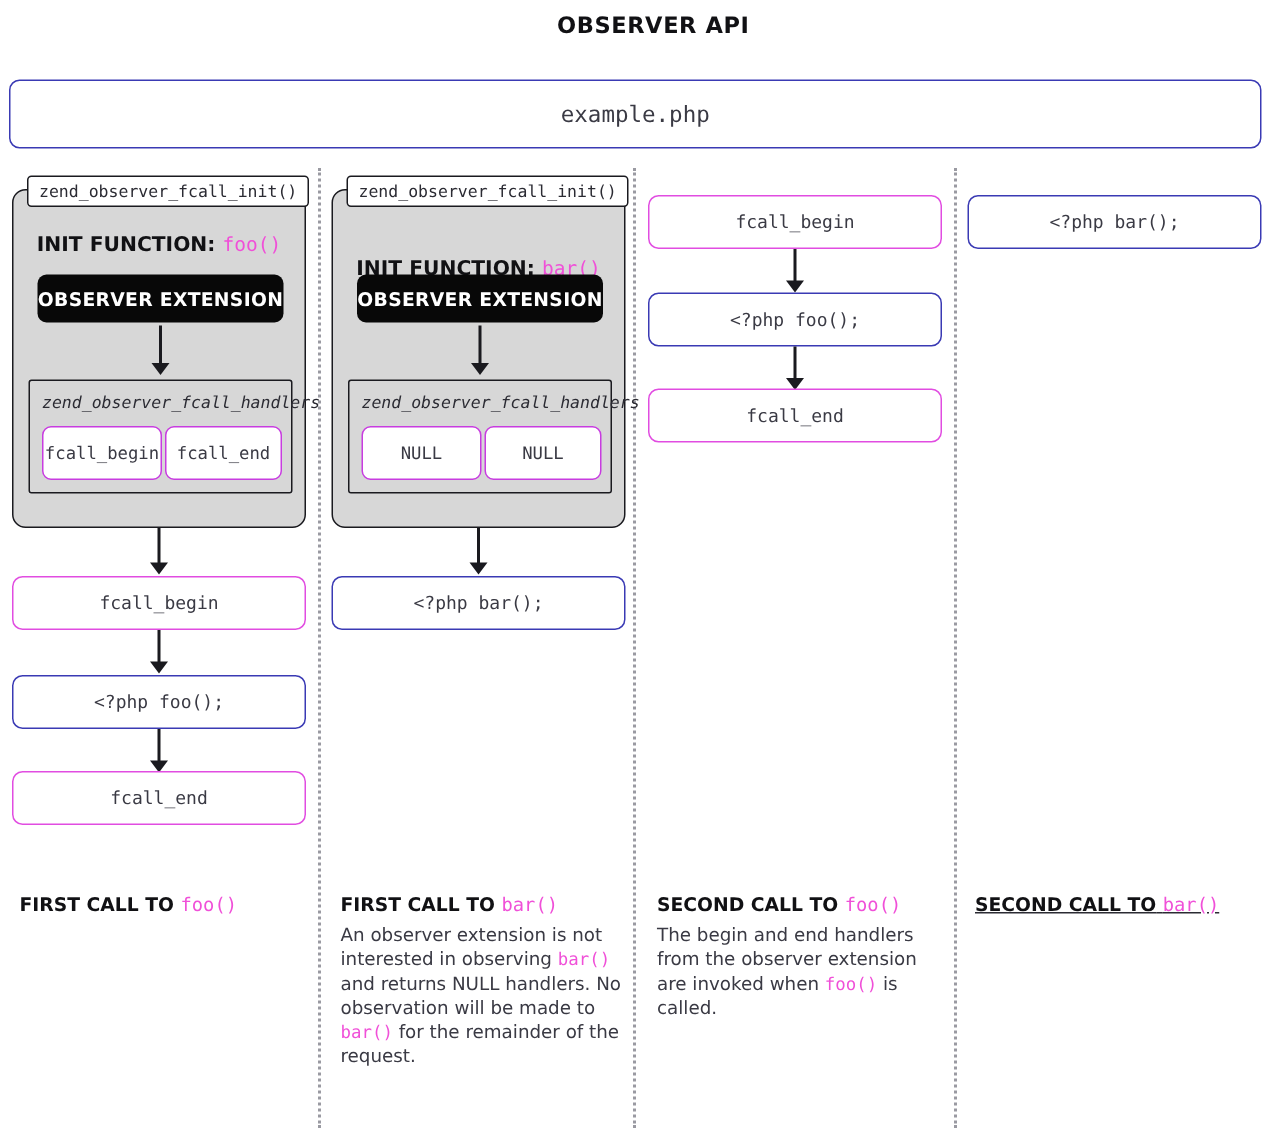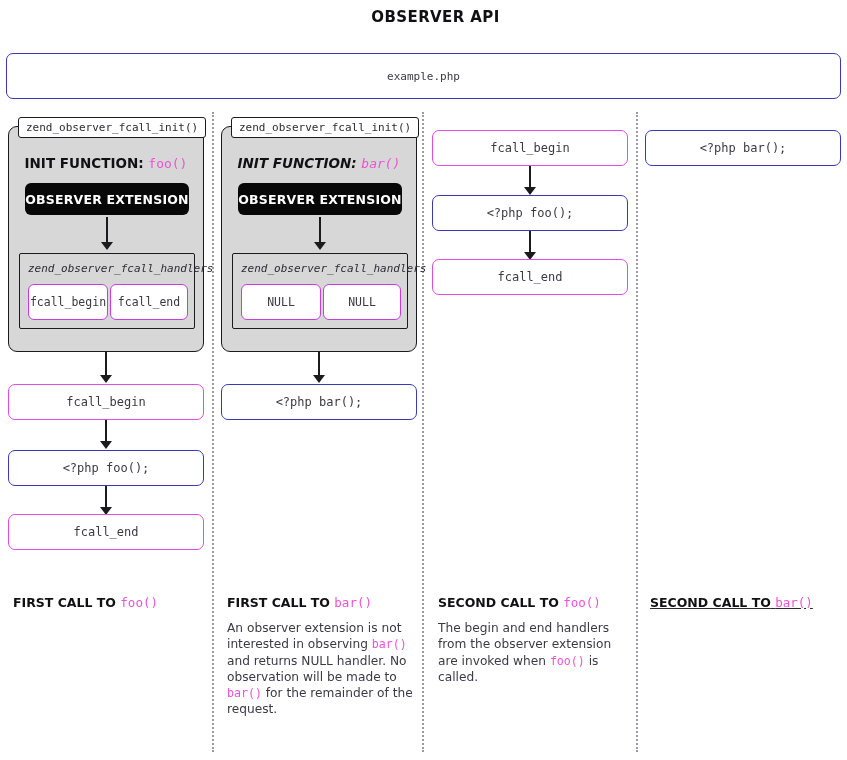--- a/index.html
+++ b/index.html
@@ -41,21 +41,21 @@
     box-sizing: border-box;
     border: 1.6px solid #3a3ab4;
     border-radius: 7px;
     background: #ffffff;
     display: flex;
     align-items: center;
     justify-content: center;
   }
   #file-bar .mono {
     font-family: "DejaVu Sans Mono", monospace;
-    font-size: 11px;
+    font-size: 15px;
     color: #3a3a44;
   }
 
   
   .col-sep {
     position: absolute;
     top: 112px;
     width: 0;
     height: 640px;
     border-left: 2px dotted #9a9aa2;
@@ -189,21 +189,21 @@
   .caption {
     position: absolute;
     box-sizing: border-box;
   }
   .caption-title {
     font-family: "DejaVu Sans", sans-serif;
     font-weight: bold;
     font-size: 12.5px;
     color: #111114;
     white-space: nowrap;
-    margin-bottom: 10px;
+    margin-bottom: 5px;
   }
   .caption-title .fn {
     font-family: "DejaVu Sans Mono", monospace;
     font-weight: normal;
     font-size: 12.5px;
     color: #f050d8;
   }
   .caption-body {
     font-family: "DejaVu Sans", sans-serif;
     font-size: 12.2px;
@@ -281,21 +281,21 @@
   <div class="caption-title">
     <span>FIRST CALL TO</span>
     <span class="fn">foo()</span>
   </div>
 </div>
 
 <div class="init-tab" style="left:231px; top:117px;">
   <span>zend_observer_fcall_init()</span>
 </div>
 <div class="init-panel" style="left:221px; top:126px; width:196px; height:226px;">
-  <div class="init-heading" style="top:28px;font-style:italic;">
+  <div class="init-heading" style="top:44px;">
     <span>INIT FUNCTION:</span>
     <span class="fn">bar()</span>
   </div>
   <div class="ext-box" style="left:16px; top:56px; width:164px; height:32px;">
     <span>OBSERVER EXTENSION</span>
   </div>
   <div class="arrow" style="left:91px; top:90px; height:34px;">
     <div class="shaft" style="height:26px;"></div>
     <div class="head" style="top:25px;"></div>
   </div>
@@ -316,21 +316,21 @@
 </div>
 <div class="node blue" style="left:221px; top:384px; width:196px; height:36px;">
   <span>&lt;?php bar();</span>
 </div>
 
 <div class="caption" style="left:227px; top:595px; width:192px;">
   <div class="caption-title">
     <span>FIRST CALL TO</span>
     <span class="fn">bar()</span>
   </div>
-  <div class="caption-body"><span>An observer extension is not interested in observing </span><span class="fn">bar()</span><span> and returns NULL handler. No observation will be made to </span><span class="fn">bar()</span><span> for the remainder of the request.</span></div>
+  <div class="caption-body"><span>An observer extension is not interested in observing </span><span class="fn">bar()</span><span> and returns NULL handlers. No observation will be made to </span><span class="fn">bar()</span><span> for the remainder of the request.</span></div>
 </div>
 
 <div class="node magenta" style="left:432px; top:130px; width:196px; height:36px;">
   <span>fcall_begin</span>
 </div>
 <div class="arrow" style="left:523px; top:166px; height:30px;">
   <div class="shaft" style="height:22px;"></div>
   <div class="head" style="top:21px;"></div>
 </div>
 <div class="node blue" style="left:432px; top:195px; width:196px; height:36px;">

